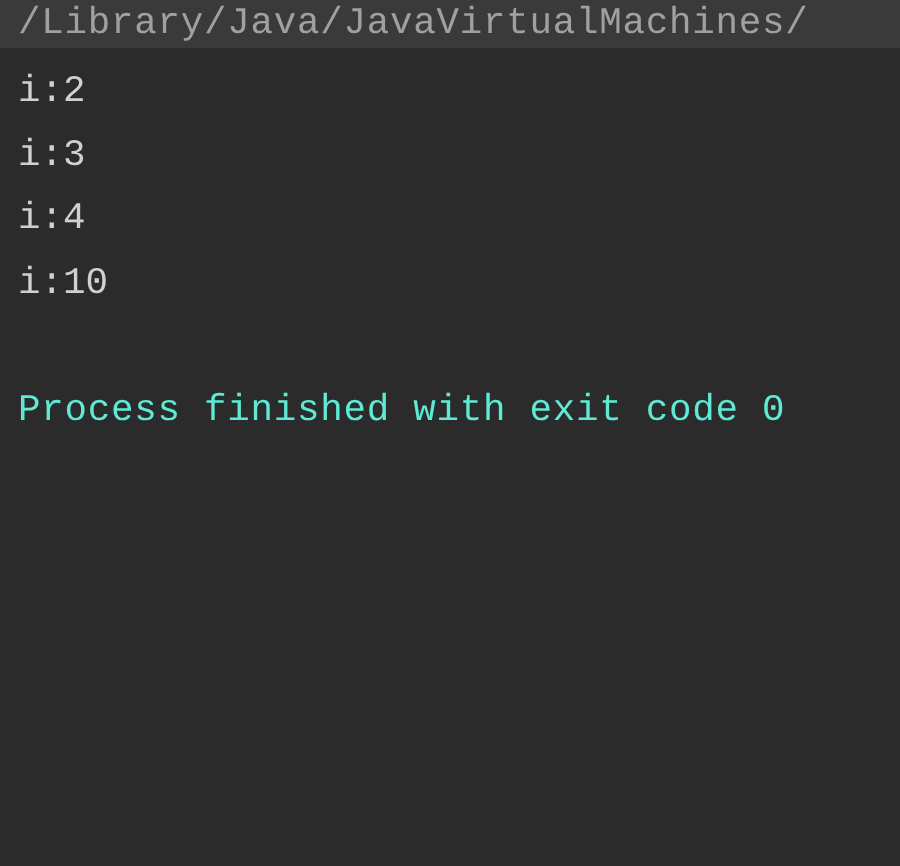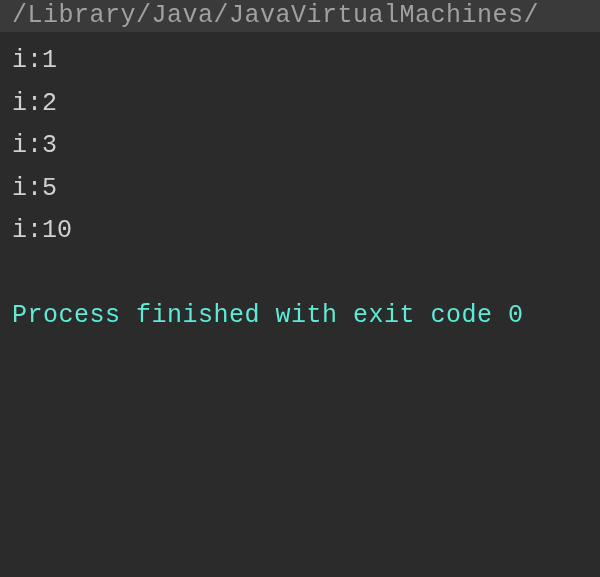--- a/index.html
+++ b/index.html
@@ -44,20 +44,19 @@
     }
   </style>
 </head>
 <body>
 
 <div class="header-bar">
   <span>/Library/Java/JavaVirtualMachines/</span>
 </div>
 
 <div class="console-body">
-  <div class="output-line">i:1</div>
   <div class="output-line">i:2</div>
   <div class="output-line">i:3</div>
-  <div class="output-line">i:5</div>
+  <div class="output-line">i:4</div>
   <div class="output-line">i:10</div>
   <div class="blank-line"></div>
   <div class="status-line">Process finished with exit code 0</div>
 </div>
 
 </body></html>

